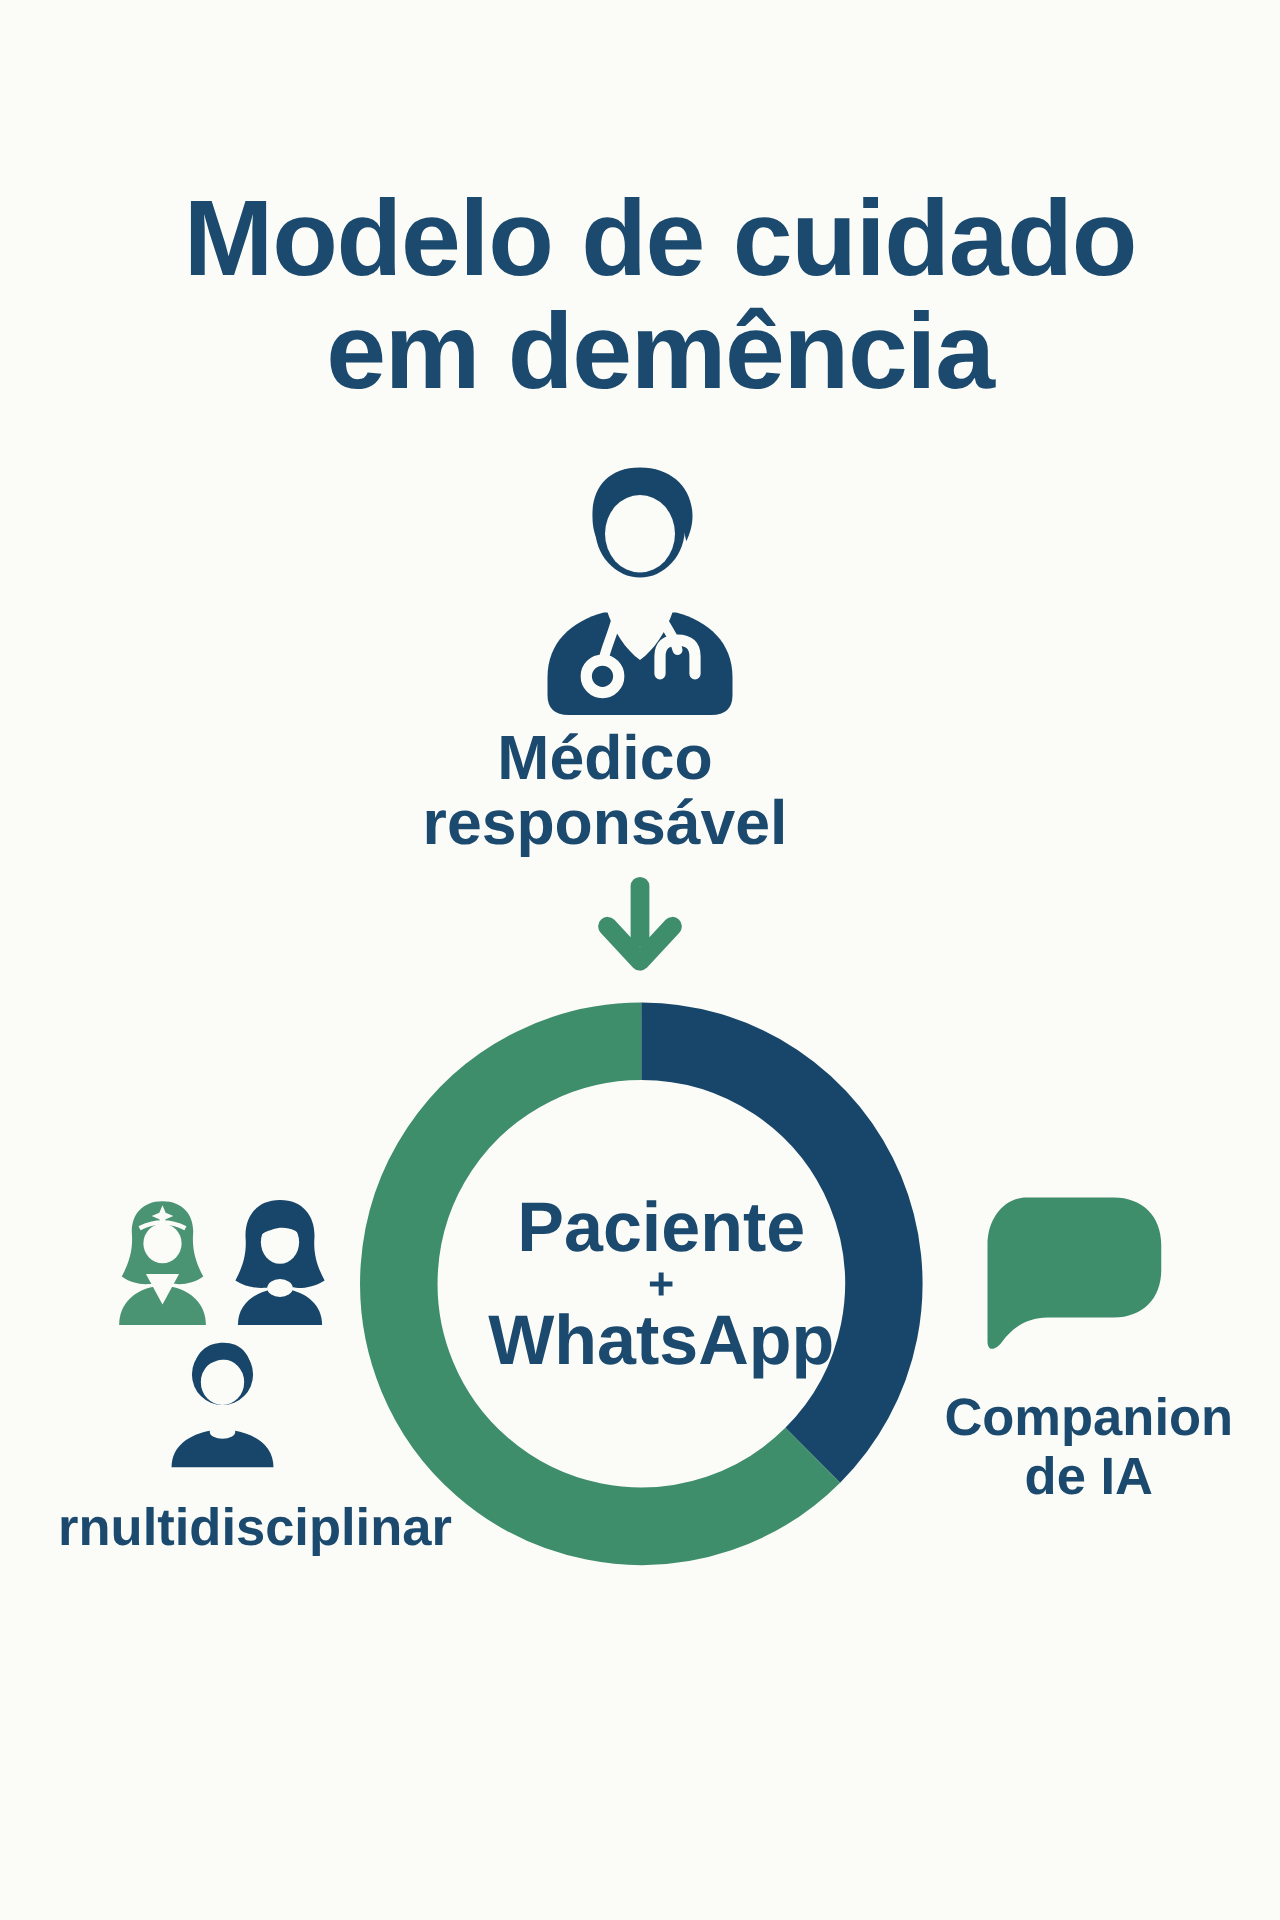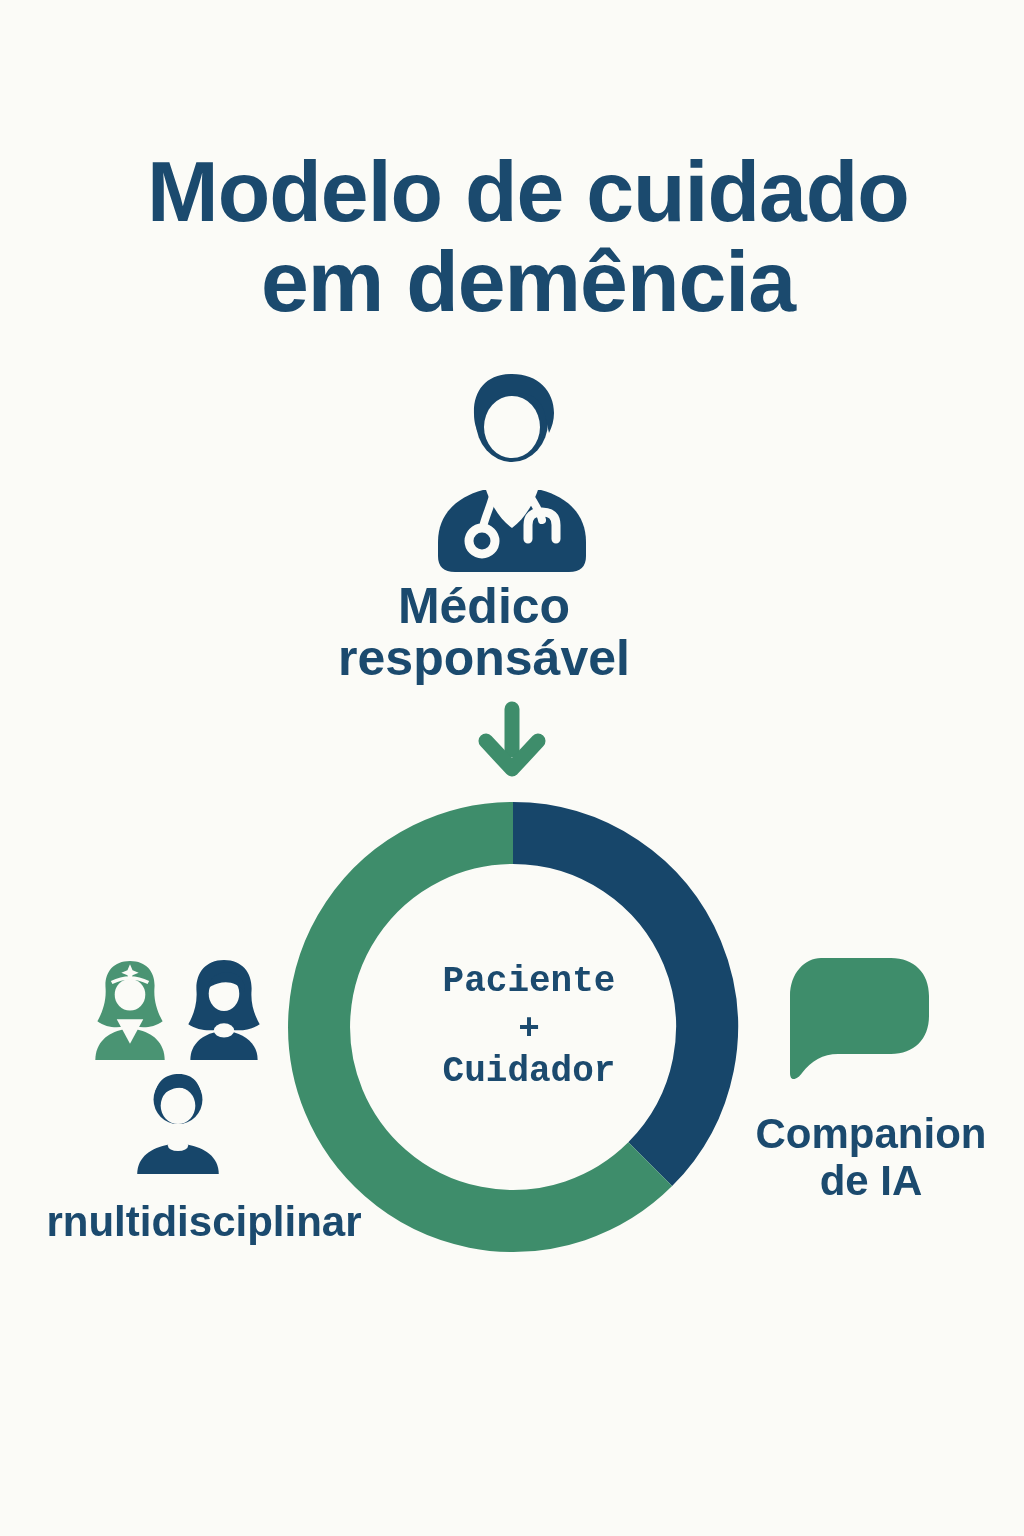--- a/index.html
+++ b/index.html
@@ -22,21 +22,21 @@
 
   .title{top:146px;left:0;width:1024px;font-size:86px;line-height:90px;letter-spacing:-1px;}
 
   .doctor-svg{left:423px;top:364px;width:178px;height:210px;}
   .medico-label{top:580px;left:0;width:936px;font-size:50px;line-height:52px;}
 
   .arrow-svg{left:477px;top:700px;width:70px;height:80px;}
 
   .ring-svg{left:278px;top:792px;width:470px;height:470px;}
   .ring-center{top:954px;left:313px;width:400px;}
-  .ring-line-big{font-size:36px;line-height:56px;font-weight:700;font-family:Liberation Mono, monospace;}
+  .ring-line-big{font-size:56px;line-height:56px;font-weight:700;}
   .ring-plus{font-size:36px;line-height:34px;font-weight:700;}
 
   .nurse-svg{left:90px;top:956px;width:80px;height:104px;}
   .woman-svg{left:184px;top:956px;width:80px;height:104px;}
   .man-svg{left:132px;top:1068px;width:92px;height:106px;}
   .team-label{top:1198px;left:10px;width:356px;font-size:42px;line-height:48px;}
 
   .bubble-svg{left:781px;top:956px;width:150px;height:130px;}
   .companion-label{top:1110px;left:700px;width:310px;font-size:42px;line-height:47px;}
 
@@ -84,21 +84,21 @@
 </svg>
 
 <svg class="abs ring-svg" viewBox="0 0 470 470" aria-hidden="true">
   <path class="ring-arc-navy" d="M235 41 A194 194 0 0 1 372.2 372.2"></path>
   <path class="ring-arc-green" d="M372.2 372.2 A194 194 0 1 1 235 41"></path>
 </svg>
 
 <div class="abs ring-center center-text">
   <div class="ring-line-big">Paciente</div>
   <div class="ring-plus">+</div>
-  <div class="ring-line-big">Cuidador</div>
+  <div class="ring-line-big">WhatsApp</div>
 </div>
 
 <svg class="abs nurse-svg" viewBox="0 0 78 102" aria-hidden="true">
   <path class="fill-green2" d="M39 5 C22 5 14 17 15 31 C16 44 12 55 7 64 C15 70 26 71 33 69 L45 69 C52 71 63 70 71 64 C66 55 62 44 63 31 C64 17 56 5 39 5 Z"></path>
   <ellipse class="fill-bg" cx="39" cy="38" rx="15" ry="15.5"></ellipse>
   <path class="capline" d="M21 26 Q39 17 57 26"></path>
   <path class="fill-bg" d="M39 8 L41.5 14 L47.5 16.5 L41.5 19 L39 25 L36.5 19 L30.5 16.5 L36.5 14 Z"></path>
   <path class="fill-green2" d="M5 102 C5 85 17 75 32 72 L46 72 C61 75 73 85 73 102 Z"></path>
   <path class="fill-bg" d="M26 62 L39 86 L52 62 Z"></path>
 </svg>

